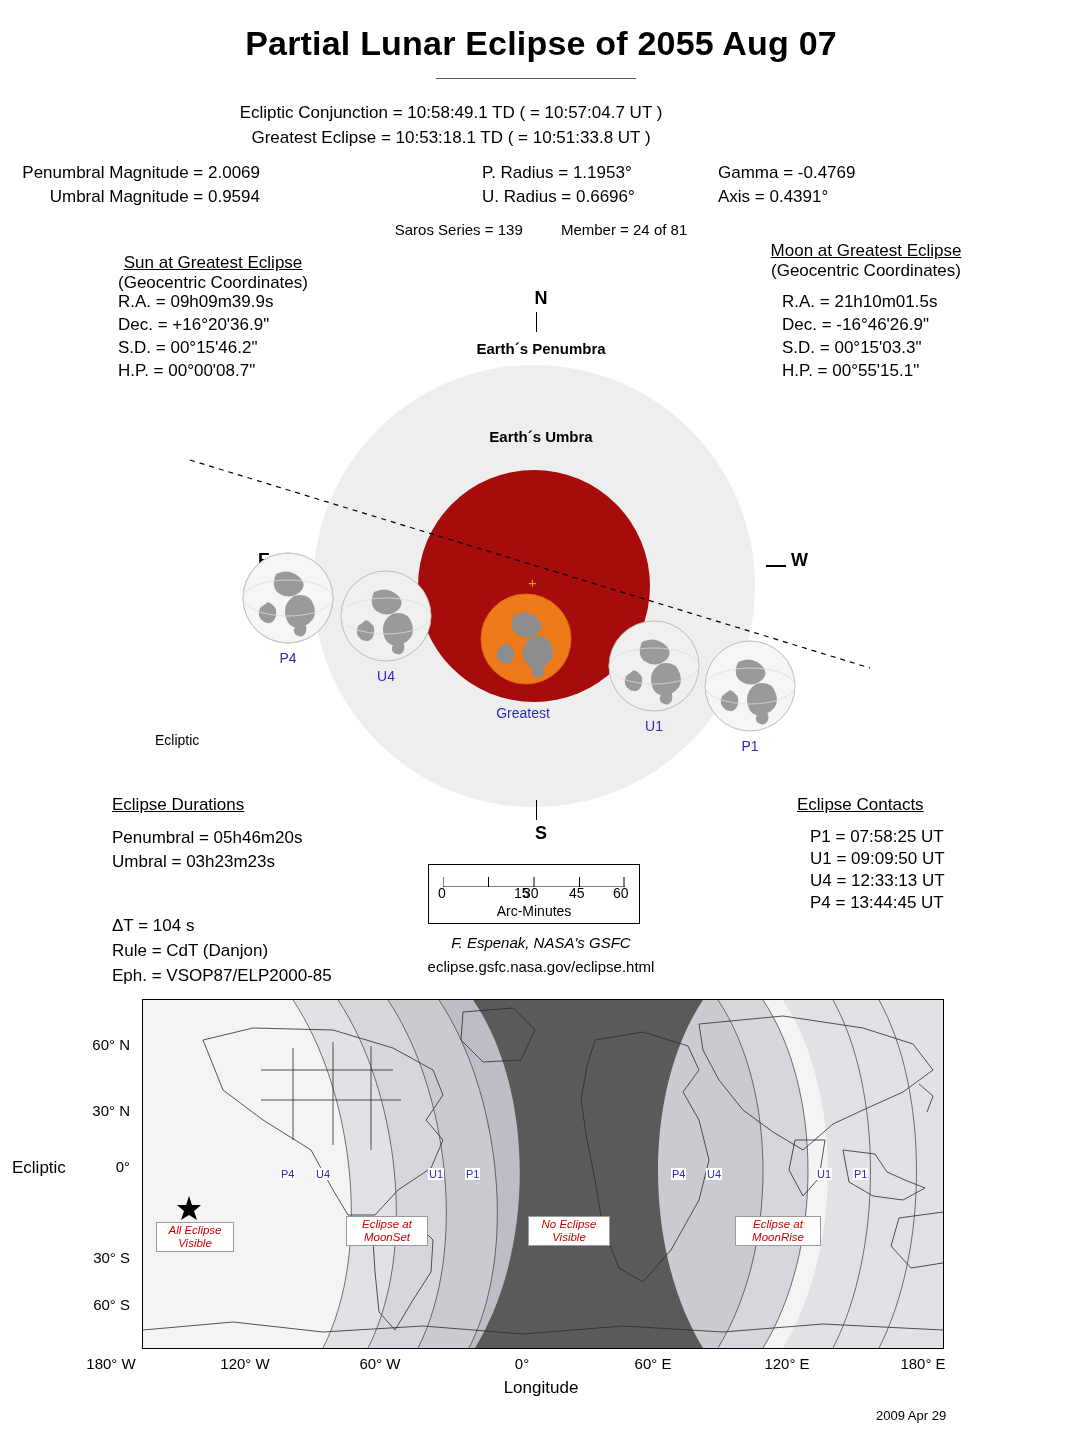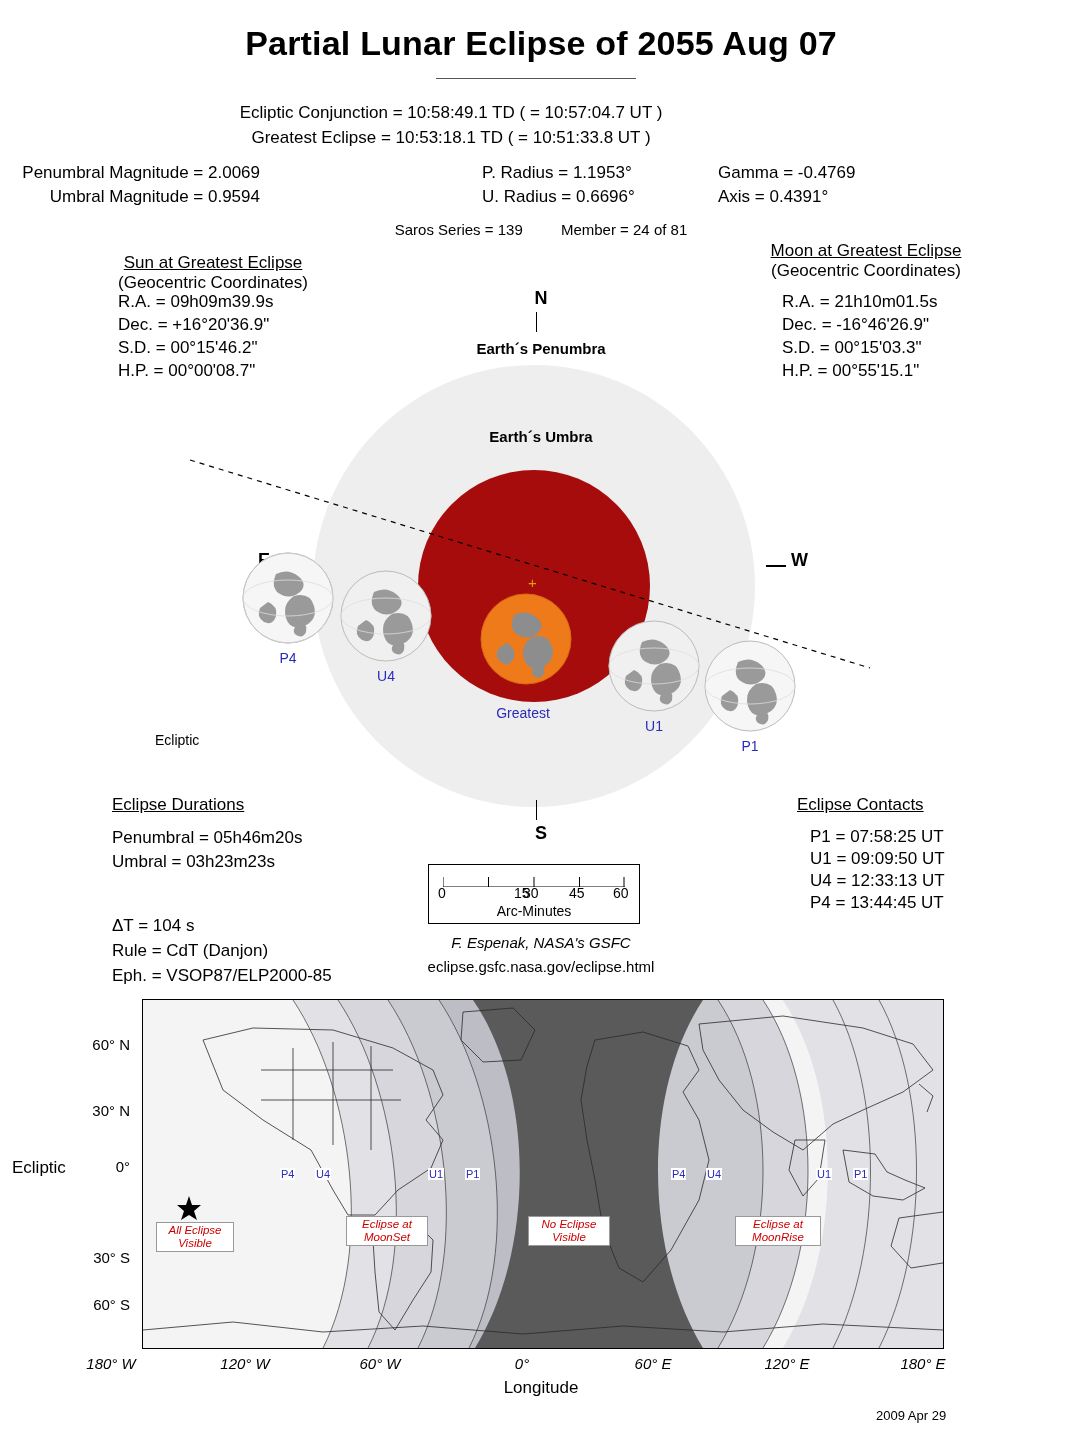--- a/index.html
+++ b/index.html
@@ -141,21 +141,21 @@
     background: #f2f2f2;
     overflow: hidden;
   }
   #ylabel {
     top: 1158px; left: 12px; font-size: 17px;
   }
   #xlabel {
     top: 1378px; left: 0; width: 1082px; text-align: center; font-size: 17px;
   }
   .ytick { position: absolute; font-size: 15px; text-align: right; width: 70px; left: 60px; }
-  .xtick { position: absolute; font-size: 15px; text-align: center; width: 90px; font-style: italic; }
+  .xtick { position: absolute; font-size: 15px; text-align: center; width: 90px; }
   #date-stamp { top: 1408px; left: 876px; font-size: 13px; }
 
   .maplabel {
     position: absolute;
     font-size: 11.5px;
     font-style: italic;
     color: #cc0000;
     background: #ffffff;
     border: 1px solid #999;
     text-align: center;

